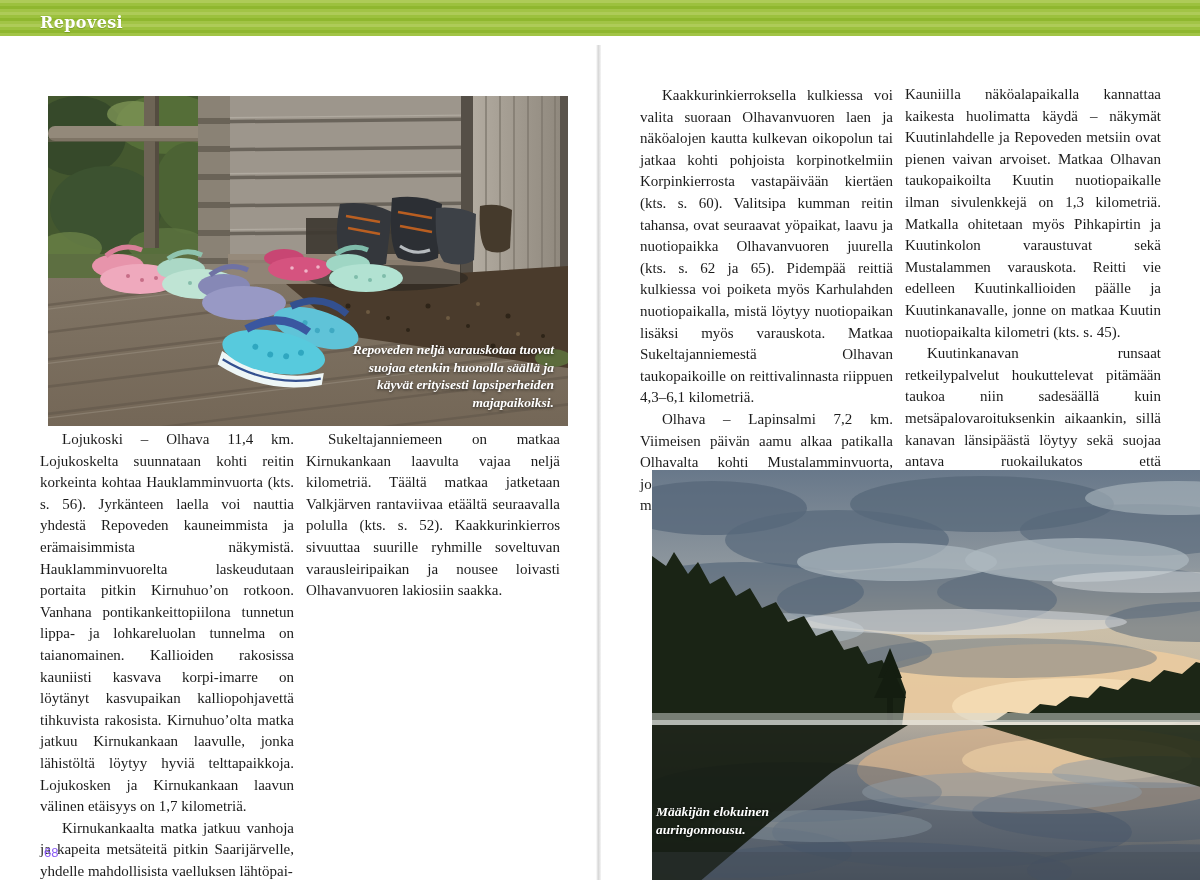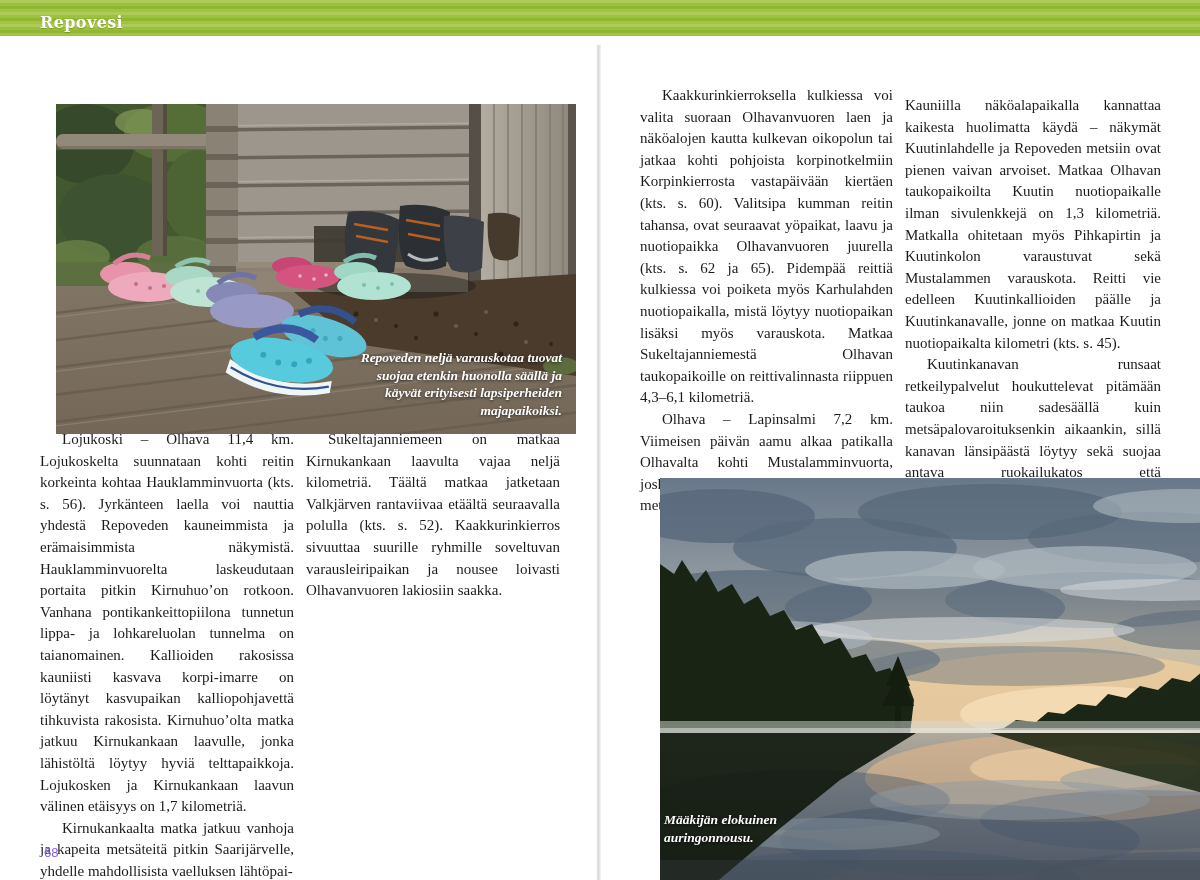--- a/index.html
+++ b/index.html
@@ -17,21 +17,21 @@
     position:absolute; left:40px; top:13px;
     font-family:"DejaVu Serif", serif; font-weight:700; font-size:16px;
     letter-spacing:.4px; color:#ffffff; text-shadow:0 1px 1px rgba(90,120,20,.5);
   }
   
   .gutter {
     position:absolute; left:596px; top:45px; width:5px; height:835px;
     background:linear-gradient(to right, rgba(0,0,0,0), rgba(0,0,0,.16) 45%, rgba(0,0,0,.04));
   }
   
-  figure { margin:16px; }
+  figure { margin:8px; }
   .photo { position:absolute; overflow:hidden; }
   .photo svg { display:block; width:100%; height:100%; }
   .photo-left  { left:40px;  top:88px;  width:520px; height:330px; }
   .photo-right { left:600px; top:462px; width:600px; height:418px;padding-left:44px; }
   .caption {
     position:absolute; color:#ffffff;
     font-family:"Liberation Serif", serif; font-style:italic; font-weight:700;
     font-size:13.5px; line-height:17.5px;
     text-shadow:0 1px 3px rgba(0,0,0,.6);
   }
@@ -41,21 +41,21 @@
   .col {
     position:absolute; width:254px;
     font-size:15px; line-height:21.6px; text-align:justify;
     color:#1b1b1b;
   }
   .col p { margin:0; }
   .col p.ind { text-indent:22px; }
   .col-l1 { left:40px;  top:429px; }
   .col-l2 { left:306px; top:429px; }
   .col-r1 { left:640px; top:85px;  width:253px; }
-  .col-r2 { left:905px; top:95px;  width:256px; }
+  .col-r2 { left:905px; top:84px;  width:256px; }
   
   .pagenum {
     position:absolute; font-family:"Liberation Sans", sans-serif;
     font-size:13px; color:#8b5cf6;
   }
   .pagenum-left  { left:44px; top:845px; }
   .pagenum-right { left:1208px; top:847px; color:#f3f3f3; text-shadow:0 1px 2px rgba(0,0,0,.6); }
 </style>
 </head>
 <body>

